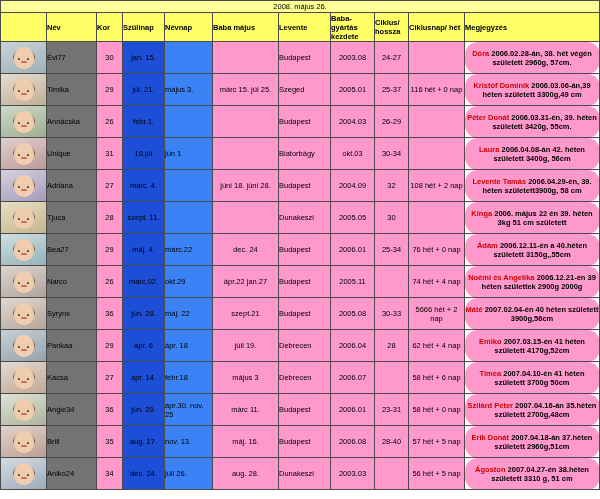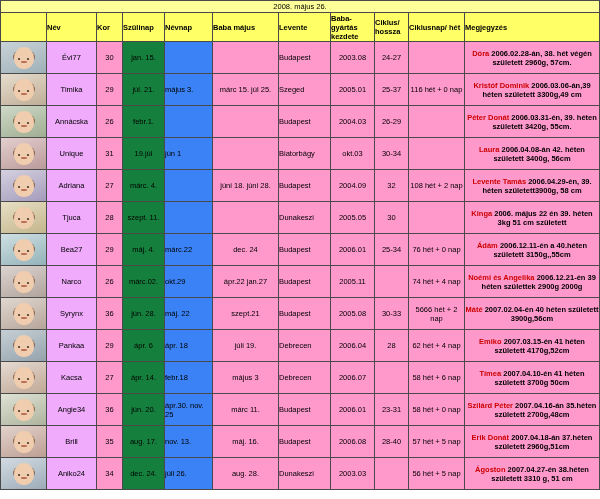--- a/index.html
+++ b/index.html
@@ -34,30 +34,30 @@
   }
   .hdr td{
     background:#ffff66;
     text-align:left;
     font-weight:bold;
     font-size:7.5px;
     height:28px;
     line-height:9px;
   }
   .hdr td.photo-hdr{background:#ffff66;}
-  .c-name{background:#f0abfc;text-align:center;}
+  .c-name{background:#737373;}
   .c-age{background:#ff99cc;text-align:center;}
-  .c-bday{background:#15803d;text-align:center;margin-top:43px;}
+  .c-bday{background:#1d4ed8;text-align:center;margin-top:43px;}
   .c-nday{background:#3b82f6;}
   .c-babynday{background:#ff99cc;text-align:center;}
   .c-city{background:#ff99cc;}
   .c-start{background:#ff99cc;text-align:center;}
   .c-cycle{background:#ff99cc;text-align:center;}
   .c-week{background:#ff99cc;text-align:center;}
-  .c-note{background:#ff99cc;text-align:center;line-height:9px;}
+  .c-note{background:#ff99cc;text-align:center;line-height:9px;border-radius:13px;}
   .c-note b{font-weight:bold;color:#000;}
   .note-red{color:#cc0000;font-weight:bold;}
   .photo-cell{
     padding:0;
     width:46px;
     height:31px;
     background:#cfd8dd;
   }
   .photo-inner{
     width:100%;height:100%;

